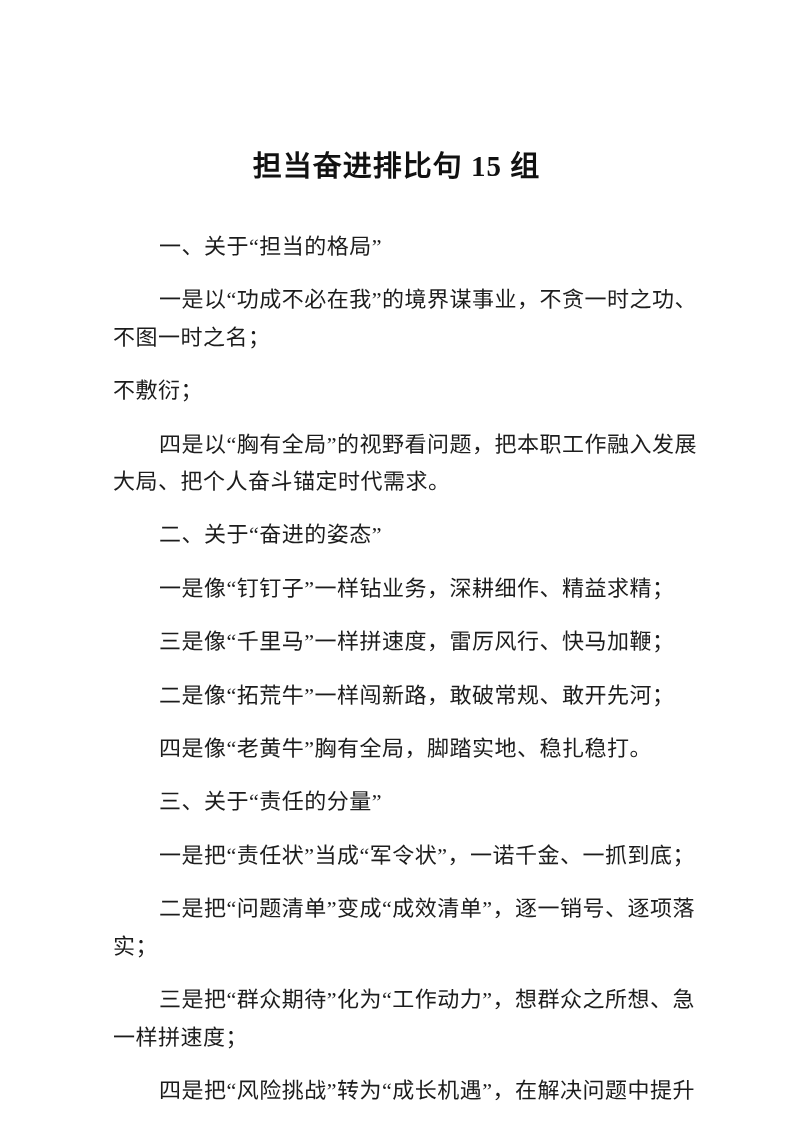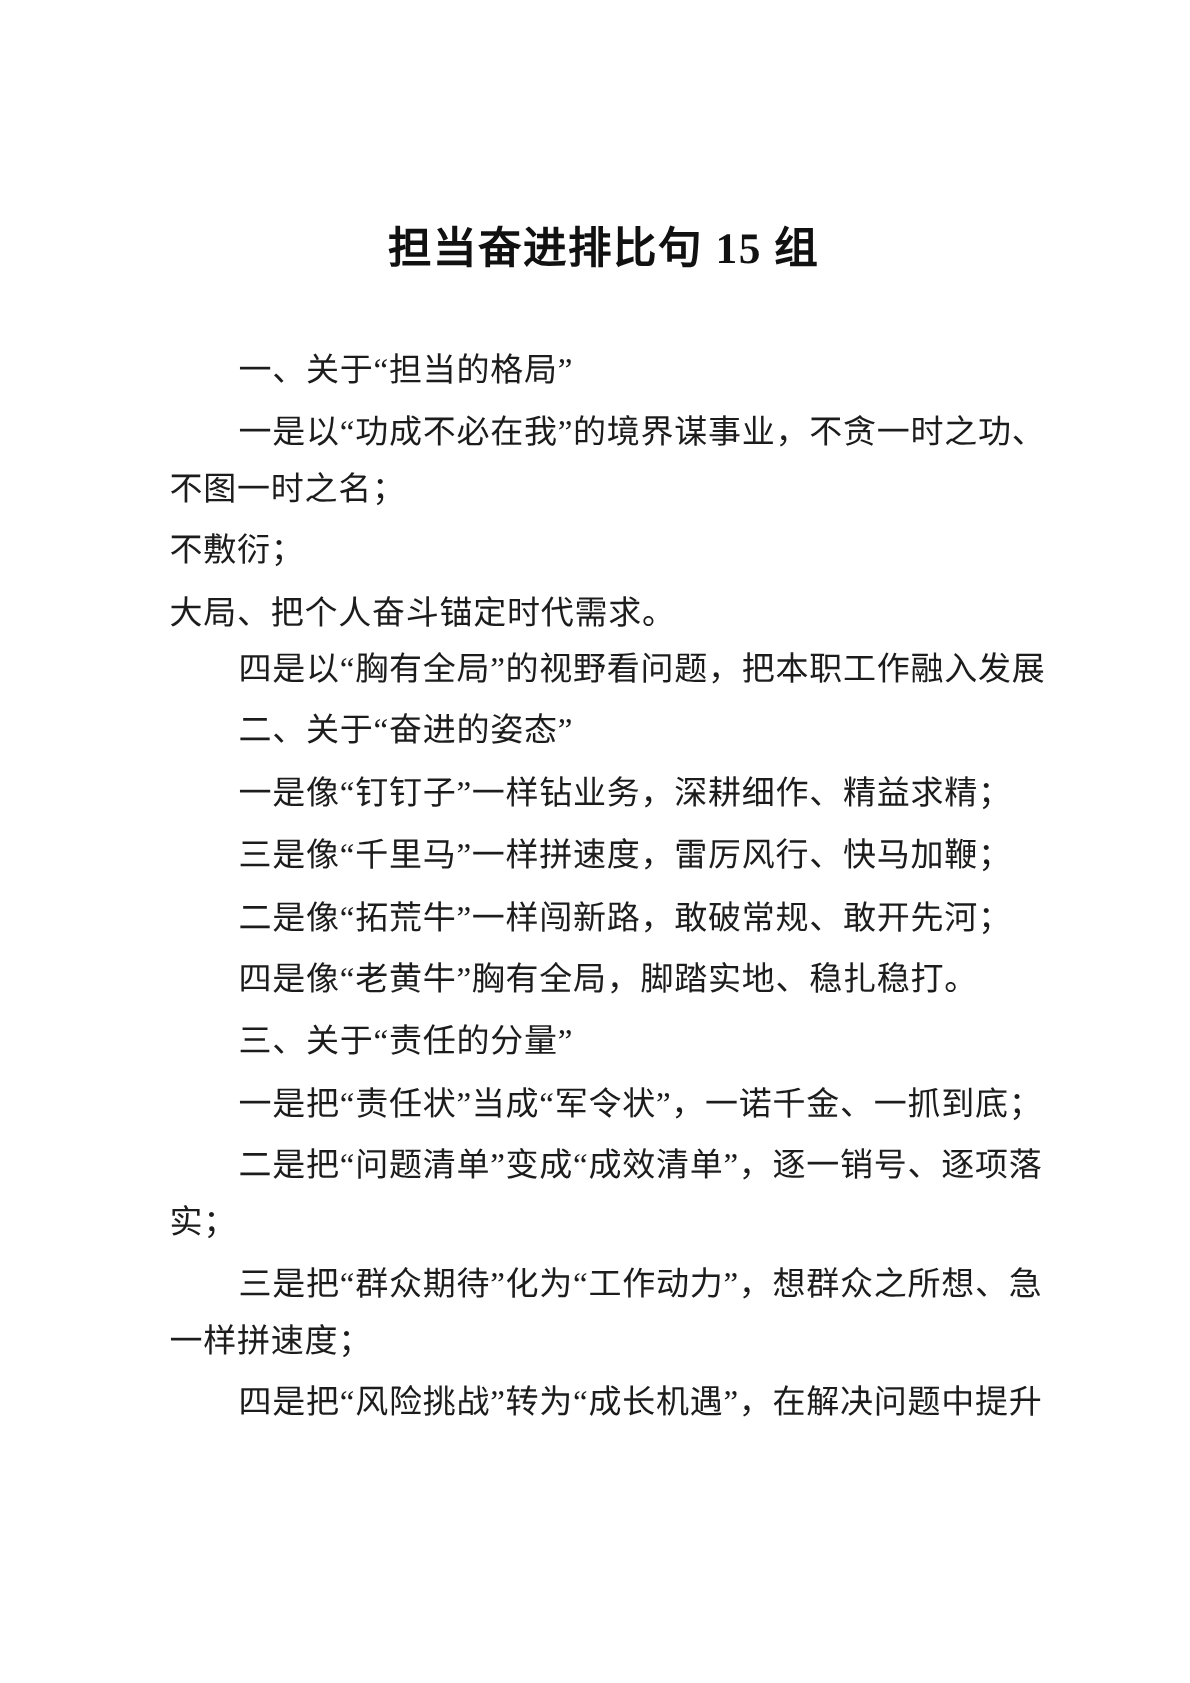--- a/index.html
+++ b/index.html
@@ -9,41 +9,40 @@
   }
   .page {
     position: relative;
     width: 793px;
     height: 1122px;
     background: #ffffff;
     color: #151515;
     font-family: "Liberation Serif", "DejaVu Serif", serif;
     overflow: hidden;
     box-sizing: border-box;
-    padding-left: 12px;
   }
   .doc-title {
     padding-top: 146px;
     text-align: center;
     font-size: 29px;
     line-height: 40px;
     font-weight: 700;
     letter-spacing: 1px;
     color: #111111;
   }
   .doc-body {
     margin-top: 42px;
     padding-left: 97px;
     padding-right: 96px;
     font-size: 22px;
     line-height: 37.4px;
     color: #1c1c1c;
   }
   .paragraph {
-    margin: 4px;
+    margin: 16px;
   }
   .line {
     white-space: nowrap;
     letter-spacing: 0.5px;
   }
   .line.indent {
     text-indent: 46px;
   }
 </style>
 </head>
@@ -56,22 +55,22 @@
         <div class="line indent">一、关于“担当的格局”</div>
       </div>
       <div class="paragraph">
         <div class="line indent">一是以“功成不必在我”的境界谋事业，不贪一时之功、</div>
         <div class="line">不图一时之名；</div>
       </div>
       <div class="paragraph">
         <div class="line">不敷衍；</div>
       </div>
       <div class="paragraph">
+        <div class="line indent">四是以“胸有全局”的视野看问题，把本职工作融入发展</div>
         <div class="line">大局、把个人奋斗锚定时代需求。</div>
-        <div class="line indent">四是以“胸有全局”的视野看问题，把本职工作融入发展</div>
       </div>
       <div class="paragraph">
         <div class="line indent">二、关于“奋进的姿态”</div>
       </div>
       <div class="paragraph">
         <div class="line indent">一是像“钉钉子”一样钻业务，深耕细作、精益求精；</div>
       </div>
       <div class="paragraph">
         <div class="line indent">三是像“千里马”一样拼速度，雷厉风行、快马加鞭；</div>
       </div>

